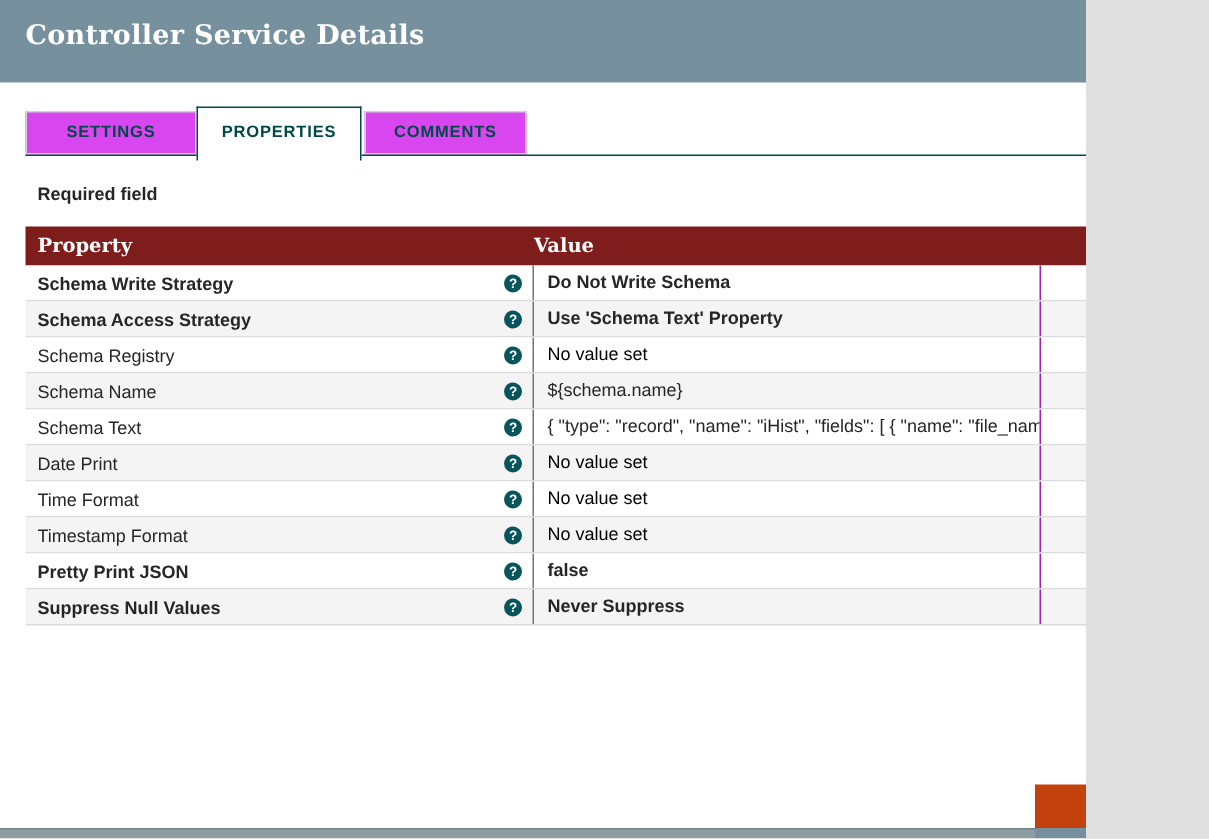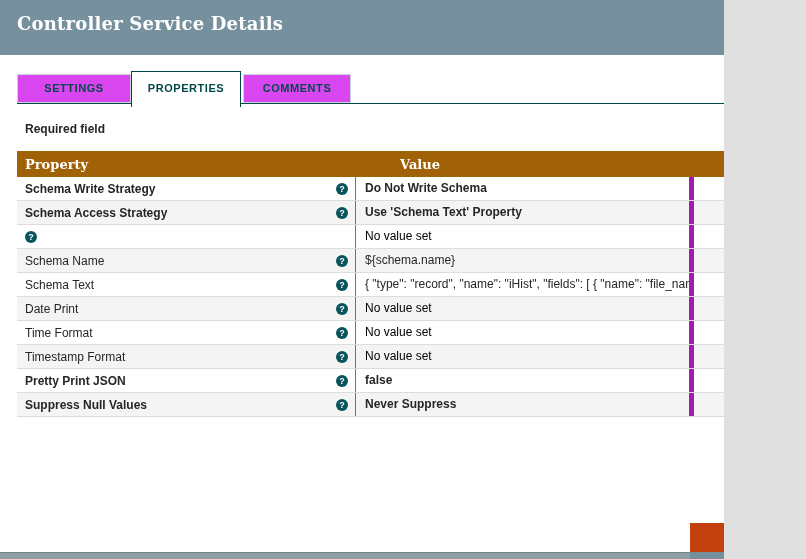--- a/index.html
+++ b/index.html
@@ -70,43 +70,43 @@
 
   
   .required-label {
     position:absolute; left:25px; top:122px; font-size:12px; font-weight:bold;
     color:#262626;
   }
 
   
   .ptable { position:absolute; left:17px; top:151px; width:760px; }
   .thead {
-    height:26px; background:#a16207; color:#ffffff; display:flex; align-items:center;
+    height:26px; background:#7f1d1d; color:#ffffff; display:flex; align-items:center;
     font-family:"DejaVu Serif", serif; font-size:13px; font-weight:bold;
   }
   .thead .hcol-prop  { width:339px; padding-left:8px; }
-  .thead .hcol-value { flex:1;margin-left:44px; }
+  .thead .hcol-value { flex:1; }
   .trow {
     display:flex; height:24px; align-items:stretch;
     border-bottom:1px solid #dcdcdc; background:#ffffff;
     font-size:12px; color:#262626; cursor:default;
   }
   .trow.stripe { background:#f4f4f4; }
   .cell-prop {
     width:339px; display:flex; align-items:center; padding-left:8px;
     border-right:1px solid #737373;
   }
   .prop-text { flex:1; white-space:nowrap; overflow:hidden; }
   .help-icon {
     flex:0 0 auto; width:12px; height:12px; border-radius:50%;
     background:#07545c; color:#ffffff; font-size:9px; font-weight:bold;
     line-height:12px; text-align:center; margin-right:7px; cursor:pointer;
   }
   .cell-value {
-    width:338px; padding-left:9px; border-right:5px solid #a21caf;
+    width:338px; padding-left:9px; border-right:1px solid #a21caf;
     line-height:23px; white-space:nowrap; overflow:hidden;
   }
   .cell-extra { flex:1; }
   .trow.req .prop-text,
   .trow.req .cell-value { font-weight:bold; }
   .trow.noval .cell-value { color:#000000; font-weight:normal; }
 
   
   .ok-button {
     position:absolute; left:690px; top:523px; width:116px; height:29px;
@@ -154,20 +154,21 @@
         <div class="trow stripe req">
           <div class="cell-prop">
             <span class="prop-text">Schema Access Strategy</span>
             <span class="help-icon">?</span>
           </div>
           <div class="cell-value">Use 'Schema Text' Property</div>
           <div class="cell-extra"></div>
         </div>
         <div class="trow noval">
           <div class="cell-prop">
+            <span class="prop-text">Schema Registry</span>
             <span class="help-icon">?</span>
           </div>
           <div class="cell-value">No value set</div>
           <div class="cell-extra"></div>
         </div>
         <div class="trow stripe">
           <div class="cell-prop">
             <span class="prop-text">Schema Name</span>
             <span class="help-icon">?</span>
           </div>

